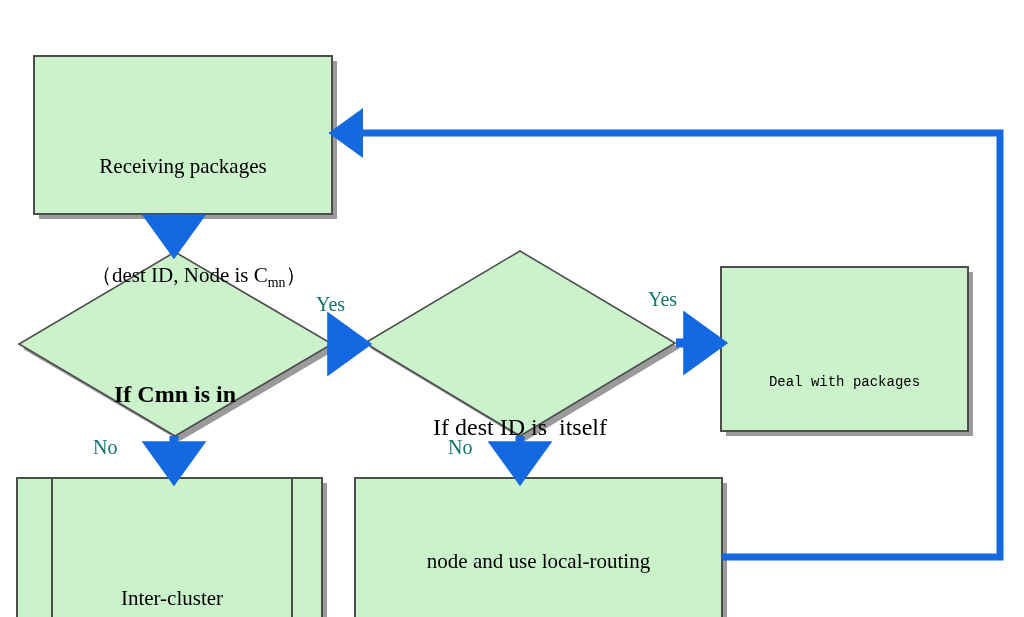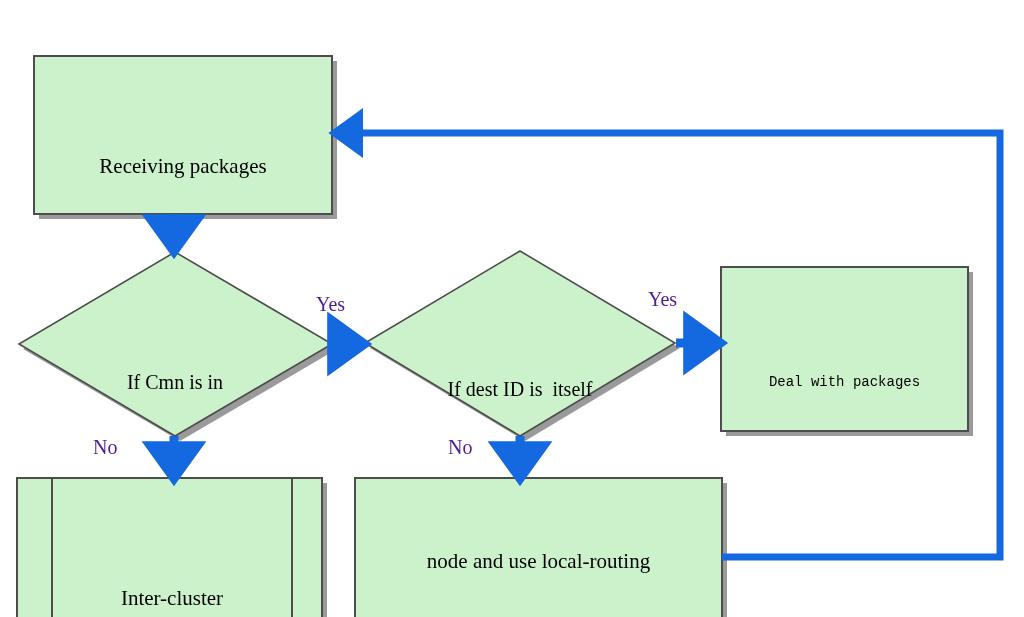--- a/index.html
+++ b/index.html
@@ -29,28 +29,28 @@
     position: absolute;
     text-align: center;
     color: #000000;
     font-family: "Liberation Serif", "DejaVu Serif", serif;
     line-height: 1.30;
     white-space: pre;
     pointer-events: none;
   }
   .edgelabel {
     position: absolute;
-    color: #4c1d95;
+    color: #0f766e;
     font-family: "Liberation Serif", "DejaVu Serif", serif;
     font-size: 20px;
     white-space: pre;
   }
   #t-start   { left: 34px;  top: 62px;  width: 298px; font-size: 21px; }
-  #t-dec1    { left: 55px;  top: 281px; width: 240px; font-size: 20px; }
-  #t-dec2    { left: 375px; top: 288px; width: 290px; font-size: 20px; }
+  #t-dec1    { left: 55px;  top: 281px; width: 240px; font-size: 24px; font-weight: bold; }
+  #t-dec2    { left: 375px; top: 314px; width: 290px; font-size: 24px; }
   #t-deal    { left: 721px; top: 301px; width: 247px; font-size: 14px; font-family: Liberation Mono, monospace; }
   #t-inter   { left: 52px;  top: 494px; width: 240px; font-size: 21px; }
   #t-select  { left: 360px; top: 457px; width: 357px; font-size: 21px; }
   .sub { font-size: 0.66em; vertical-align: sub; }
 </style>
 </head>
 <body>
 
 <div id="canvas">
 
@@ -100,20 +100,23 @@
 
      select best node (down) --&gt;
     <line x1="520" y1="400" x2="520" y2="434" stroke="#1569E0" stroke-width="9" marker-end="url(#ah)"></line>
 
     
     <polyline points="722,521 1000,521 1000,97 341,97" fill="none" stroke="#1569E0" stroke-width="7" stroke-linejoin="miter" marker-end="url(#ah)"></polyline>
   </svg>
 
   <div class="nodetext" id="t-start">
     <div>Receiving packages</div>
+    <div>
+      <span>（dest ID, Node is C</span><span class="sub">mn</span><span>）</span>
+    </div>
   </div>
 
   <div class="nodetext" id="t-dec1">
     <div>If Cmn is in</div>
   </div>
 
   <div class="nodetext" id="t-dec2">
     <div>If dest ID is  itself</div>
   </div>
 

